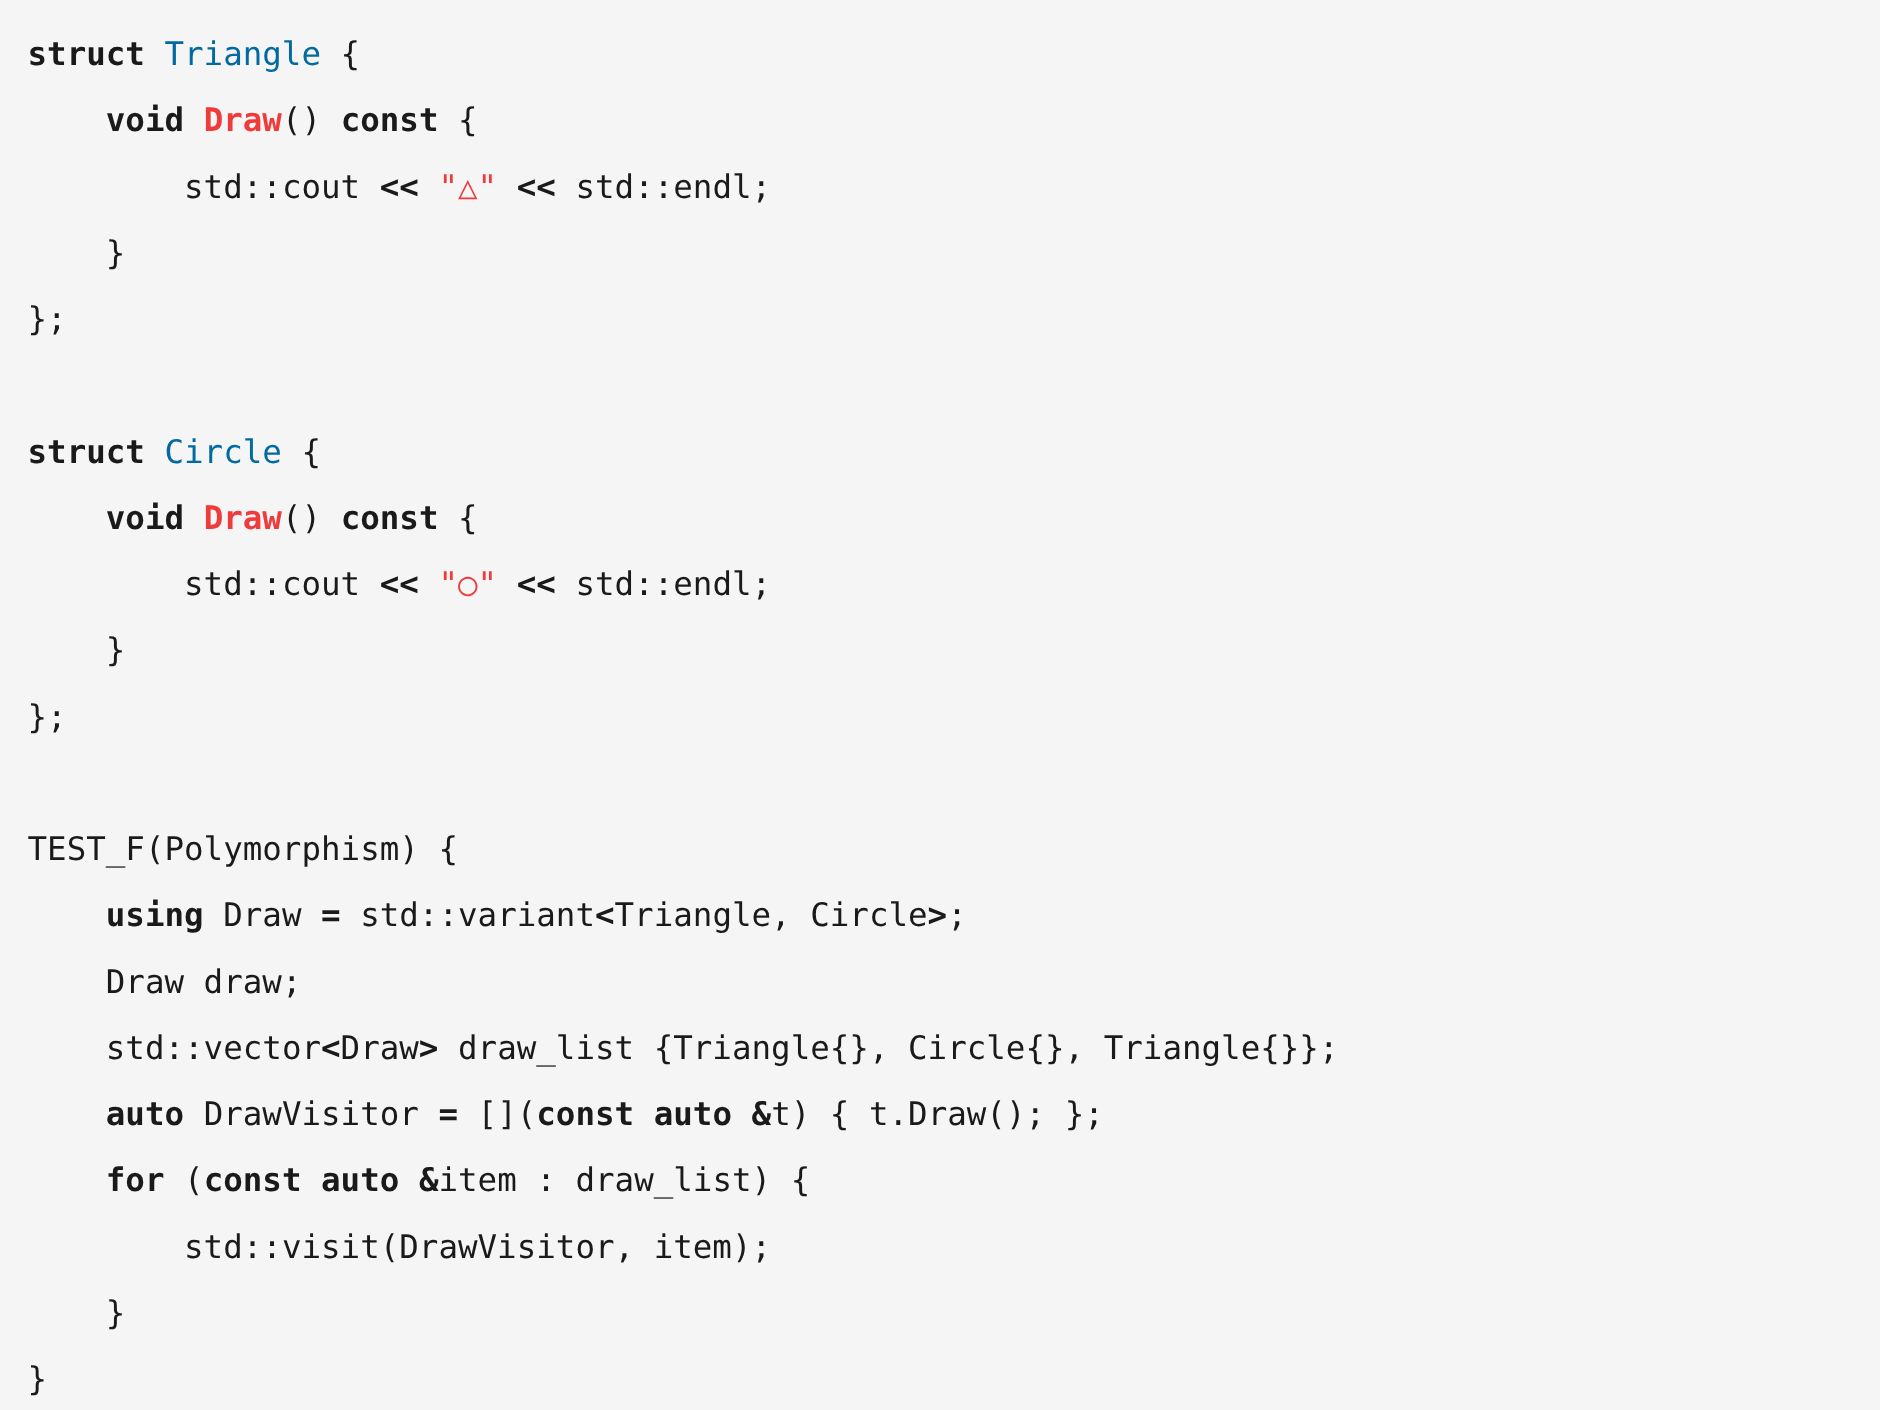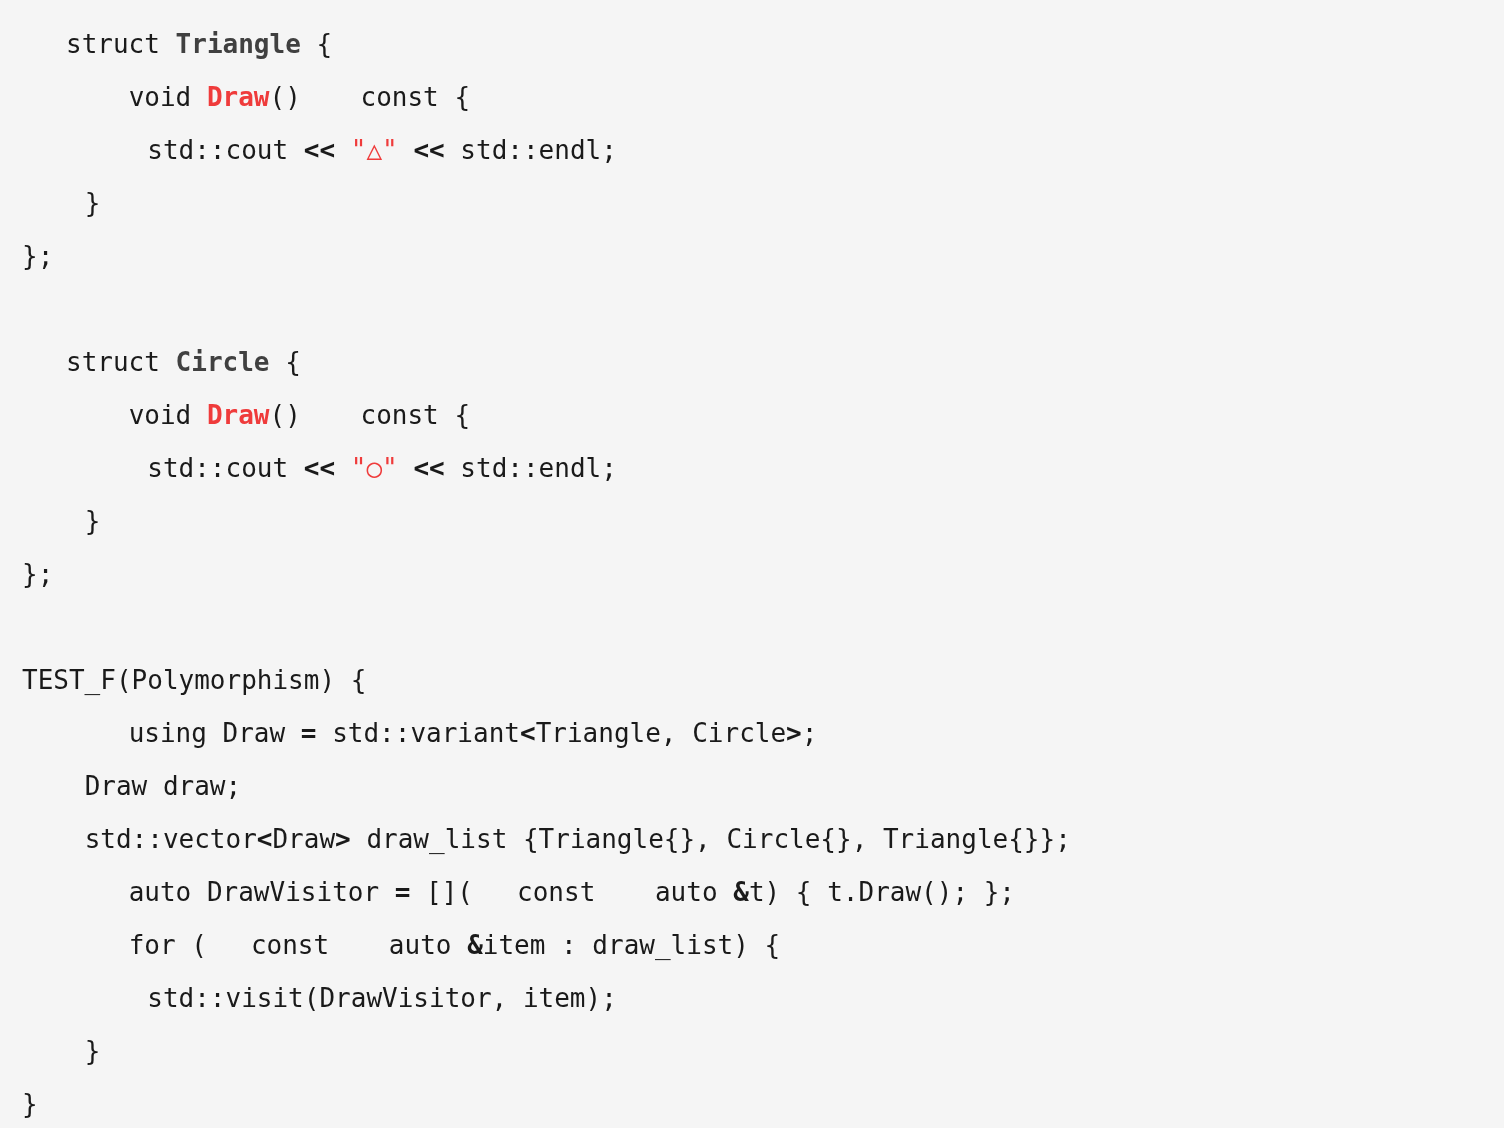--- a/index.html
+++ b/index.html
@@ -23,23 +23,23 @@
   }
   .code-line {
     height: 53px;
     white-space: pre;
   }
   .code-line.blank {
     height: 53px;
   }
   
   .tok-plain   { color: #1a1a1a; font-weight: normal; }
-  .tok-kw      { color: #1a1a1a; font-weight: normal; margin-left: 44px; }
+  .tok-kw      { color: #1a1a1a; font-weight: bold; }
   .tok-op      { color: #1a1a1a; font-weight: bold; }
-  .tok-type    { color: #404040; font-weight: bold; }
+  .tok-type    { color: #0369a1; font-weight: normal; }
   .tok-fn      { color: #ef3b3b; font-weight: bold; }
   .tok-str     { color: #ef3b3b; font-weight: normal; }
   .tok-shape   { color: #ef3b3b; font-weight: normal; }
 </style>
 </head>
 <body>
 
 <div id="code-listing"><div class="code-line"><span class="tok-kw">struct</span><span class="tok-plain"> </span><span class="tok-type">Triangle</span><span class="tok-plain"> {</span></div><div class="code-line"><span>    </span><span class="tok-kw">void</span><span class="tok-plain"> </span><span class="tok-fn">Draw</span><span class="tok-plain">() </span><span class="tok-kw">const</span><span class="tok-plain"> {</span></div><div class="code-line"><span>        </span><span class="tok-plain">std::cout </span><span class="tok-op">&lt;&lt;</span><span class="tok-plain"> </span><span class="tok-str">"</span><span class="tok-shape">△</span><span class="tok-str">"</span><span class="tok-plain"> </span><span class="tok-op">&lt;&lt;</span><span class="tok-plain"> std::endl;</span></div><div class="code-line"><span>    </span><span class="tok-plain">}</span></div><div class="code-line"><span class="tok-plain">};</span></div><div class="code-line blank">&nbsp;</div><div class="code-line"><span class="tok-kw">struct</span><span class="tok-plain"> </span><span class="tok-type">Circle</span><span class="tok-plain"> {</span></div><div class="code-line"><span>    </span><span class="tok-kw">void</span><span class="tok-plain"> </span><span class="tok-fn">Draw</span><span class="tok-plain">() </span><span class="tok-kw">const</span><span class="tok-plain"> {</span></div><div class="code-line"><span>        </span><span class="tok-plain">std::cout </span><span class="tok-op">&lt;&lt;</span><span class="tok-plain"> </span><span class="tok-str">"</span><span class="tok-shape">○</span><span class="tok-str">"</span><span class="tok-plain"> </span><span class="tok-op">&lt;&lt;</span><span class="tok-plain"> std::endl;</span></div><div class="code-line"><span>    </span><span class="tok-plain">}</span></div><div class="code-line"><span class="tok-plain">};</span></div><div class="code-line blank">&nbsp;</div><div class="code-line"><span class="tok-plain">TEST_F(Polymorphism) {</span></div><div class="code-line"><span>    </span><span class="tok-kw">using</span><span class="tok-plain"> Draw </span><span class="tok-op">=</span><span class="tok-plain"> std::variant</span><span class="tok-op">&lt;</span><span class="tok-plain">Triangle, Circle</span><span class="tok-op">&gt;</span><span class="tok-plain">;</span></div><div class="code-line"><span>    </span><span class="tok-plain">Draw draw;</span></div><div class="code-line"><span>    </span><span class="tok-plain">std::vector</span><span class="tok-op">&lt;</span><span class="tok-plain">Draw</span><span class="tok-op">&gt;</span><span class="tok-plain"> draw_list {Triangle{}, Circle{}, Triangle{}};</span></div><div class="code-line"><span>    </span><span class="tok-kw">auto</span><span class="tok-plain"> DrawVisitor </span><span class="tok-op">=</span><span class="tok-plain"> [](</span><span class="tok-kw">const</span><span class="tok-plain"> </span><span class="tok-kw">auto</span><span class="tok-plain"> </span><span class="tok-op">&amp;</span><span class="tok-plain">t) { t.Draw(); };</span></div><div class="code-line"><span>    </span><span class="tok-kw">for</span><span class="tok-plain"> (</span><span class="tok-kw">const</span><span class="tok-plain"> </span><span class="tok-kw">auto</span><span class="tok-plain"> </span><span class="tok-op">&amp;</span><span class="tok-plain">item : draw_list) {</span></div><div class="code-line"><span>        </span><span class="tok-plain">std::visit(DrawVisitor, item);</span></div><div class="code-line"><span>    </span><span class="tok-plain">}</span></div><div class="code-line"><span class="tok-plain">}</span></div></div>
 
 </body></html>

